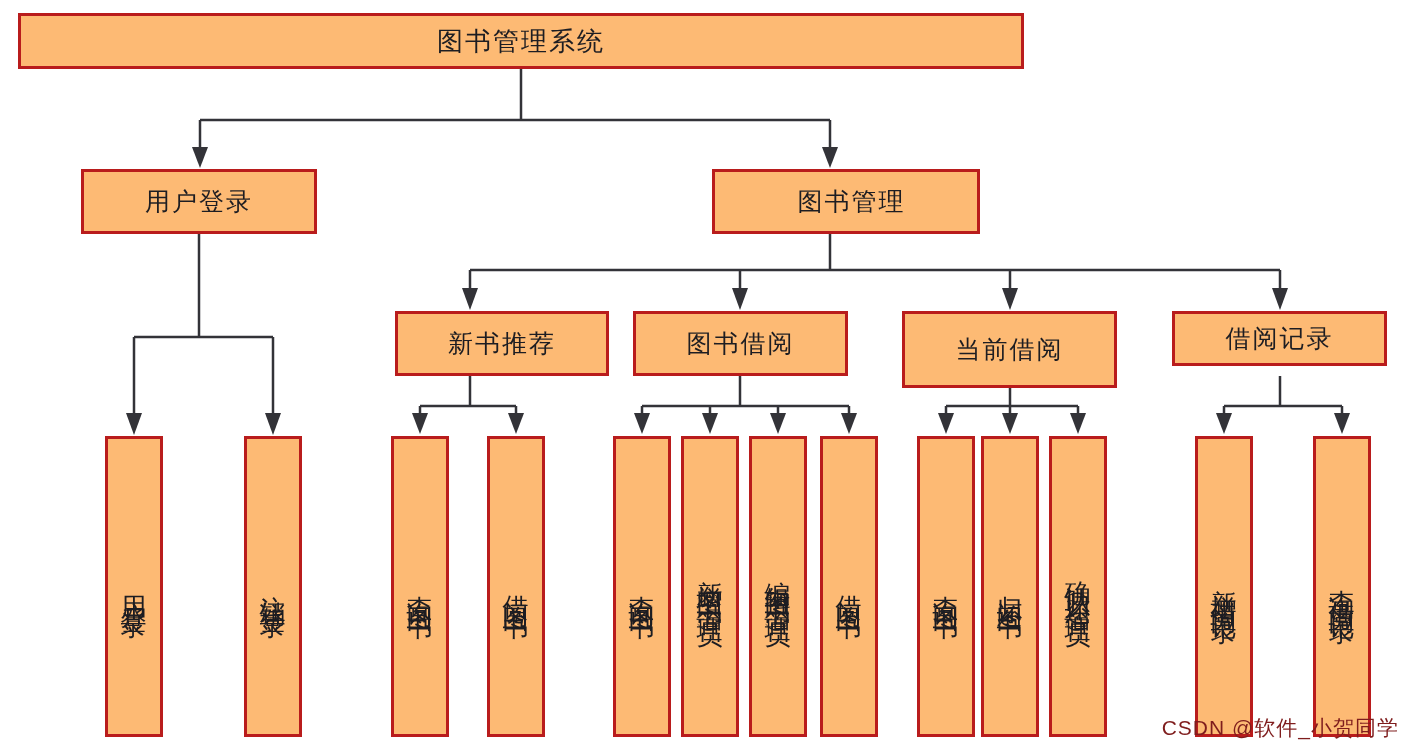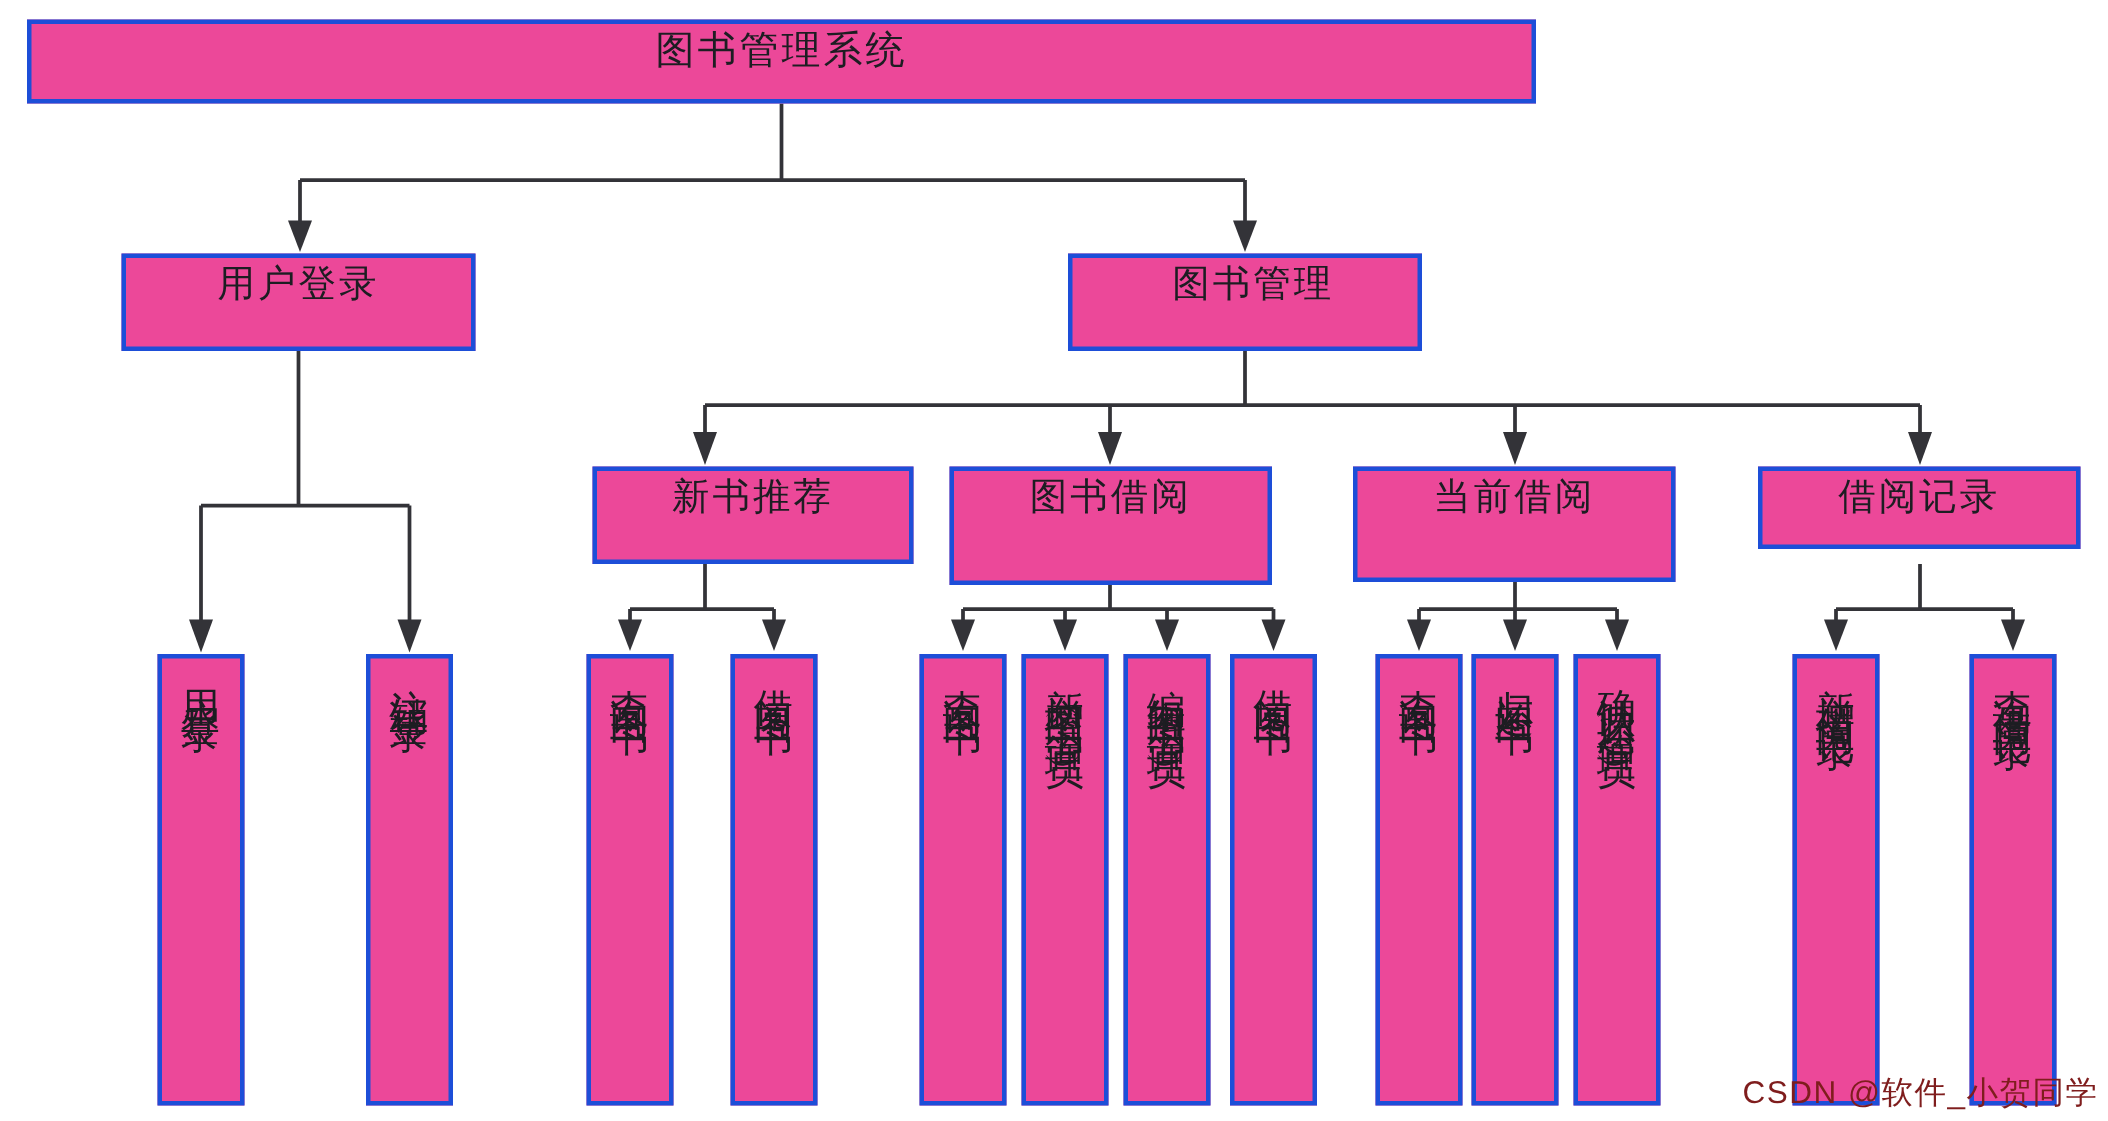--- a/index.html
+++ b/index.html
@@ -19,23 +19,24 @@
     position: absolute;
     left: 0;
     top: 0;
     width: 1405px;
     height: 747px;
     z-index: 1;
   }
   .node {
     position: absolute;
     box-sizing: border-box;
-    background: #ec4899;
-    border: 3px solid #1d4ed8;
+    background: #fdba74;
+    border: 3px solid #b91c1c;
     display: flex;
+    align-items: center;
     justify-content: center;
     z-index: 2;
     color: #1d1d22;
   }
   .node.h span {
     font-size: 25px;
     letter-spacing: 2px;
     white-space: nowrap;
   }
   .node.root span {
@@ -128,28 +129,28 @@
     <polygon points="1334,413 1350,413 1342,434" fill="#333338" stroke="none"></polygon>
   </svg>
 
   <div class="node root h" style="left:18px; top:13px; width:1006px; height:56px;">
     <span>图书管理系统</span>
   </div>
 
   <div class="node h" style="left:81px; top:169px; width:236px; height:65px;">
     <span>用户登录</span>
   </div>
-  <div class="node h" style="left:712px; top:169px; width:236px; height:65px;padding-left:11px;">
+  <div class="node h" style="left:712px; top:169px; width:268px; height:65px;padding-left:11px;">
     <span>图书管理</span>
   </div>
 
   <div class="node h" style="left:363px; top:311px; width:214px; height:65px;margin-left:32px;">
     <span>新书推荐</span>
   </div>
-  <div class="node h" style="left:633px; top:311px; width:215px; height:79px;">
+  <div class="node h" style="left:633px; top:311px; width:215px; height:65px;">
     <span>图书借阅</span>
   </div>
   <div class="node h" style="left:902px; top:311px; width:215px; height:77px;">
     <span>当前借阅</span>
   </div>
   <div class="node h" style="left:1172px; top:311px; width:215px; height:55px;">
     <span>借阅记录</span>
   </div>
 
   <div class="node v" style="left:105px; top:436px; width:58px; height:301px;">

